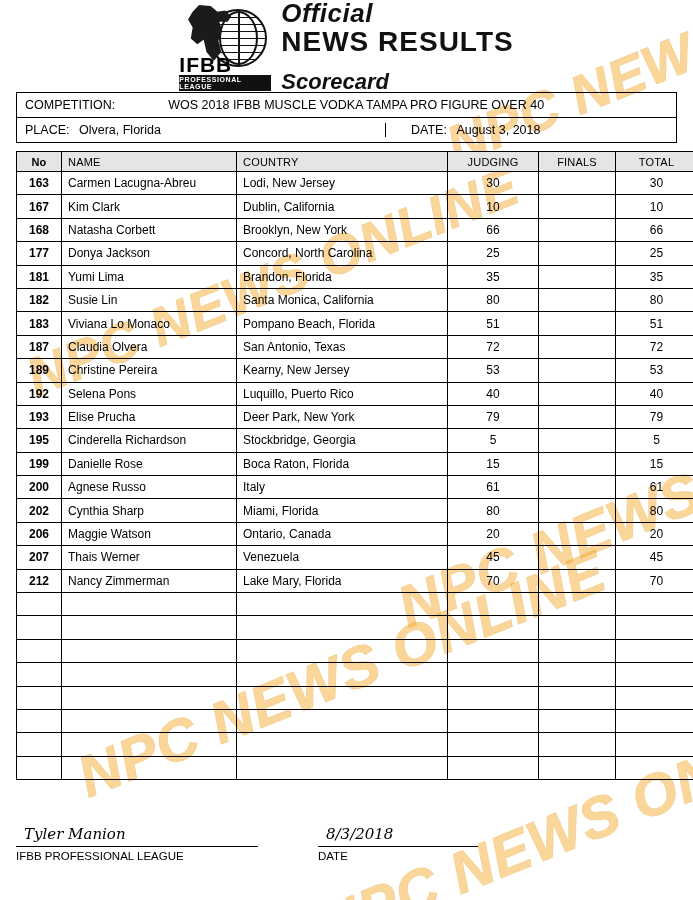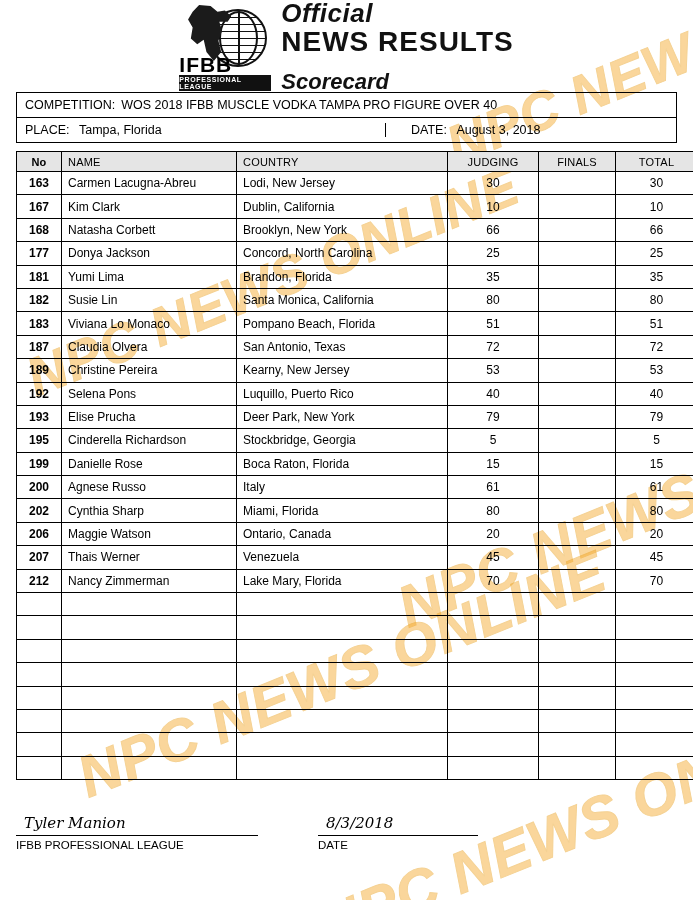--- a/index.html
+++ b/index.html
@@ -143,21 +143,21 @@
     z-index: 10;
     background: transparent;
   }
   .info-row {
     display: flex;
     height: 24px;
     align-items: center;
     font-size: 12.5px;
   }
   .info-row.top { border-bottom: 1.5px solid #000; }
-  .info-cell { padding-left: 8px; }
+  .info-cell { padding-left: 8px; gap: 47px; }
   .info-cell.left { flex: 0 0 360px; }
   .info-cell.right { flex: 1; border-left: 1.5px solid #000; padding-left: 25px; }
   .info-label { }
   .info-value { margin-left: 6px; }
 
   
   .table-wrap {
     position: relative;
     margin: 8px 16px 0 16px;
     z-index: 10;
@@ -188,21 +188,21 @@
   .col-final  { width: 68px;  text-align: center; }
   .col-total  { width: 73px;  text-align: center; }
   .col-place  { width: auto;  text-align: center; }
   tbody td { background: transparent; }
 
   
   .footer {
     position: absolute;
     left: 16px;
     right: 16px;
-    bottom: 49px;
+    bottom: 38px;
     z-index: 10;
   }
   .sig-area {
     display: flex;
     gap: 60px;
   }
   .sig-col { flex: 0 0 242px; }
   .sig-col.date-col { flex: 0 0 160px; }
   .sig-script {
     font-family: "DejaVu Serif", serif;
@@ -243,21 +243,21 @@
 <div class="info-box">
   <div class="info-row top">
     <div class="info-cell" style="display:flex; flex:1;">
       <span class="info-label">COMPETITION:</span>
       <span class="info-value">WOS 2018 IFBB MUSCLE VODKA  TAMPA PRO FIGURE OVER 40</span>
     </div>
   </div>
   <div class="info-row">
     <div class="info-cell left">
       <span class="info-label">PLACE:</span>
-      <span class="info-value">Tampa, Florida</span>
+      <span class="info-value">Olvera, Florida</span>
     </div>
     <div class="info-cell right">
       <span class="info-label">DATE:</span>
       <span class="info-value">August 3, 2018</span>
     </div>
   </div>
 </div>
 
 <div class="table-wrap">
   <table>

